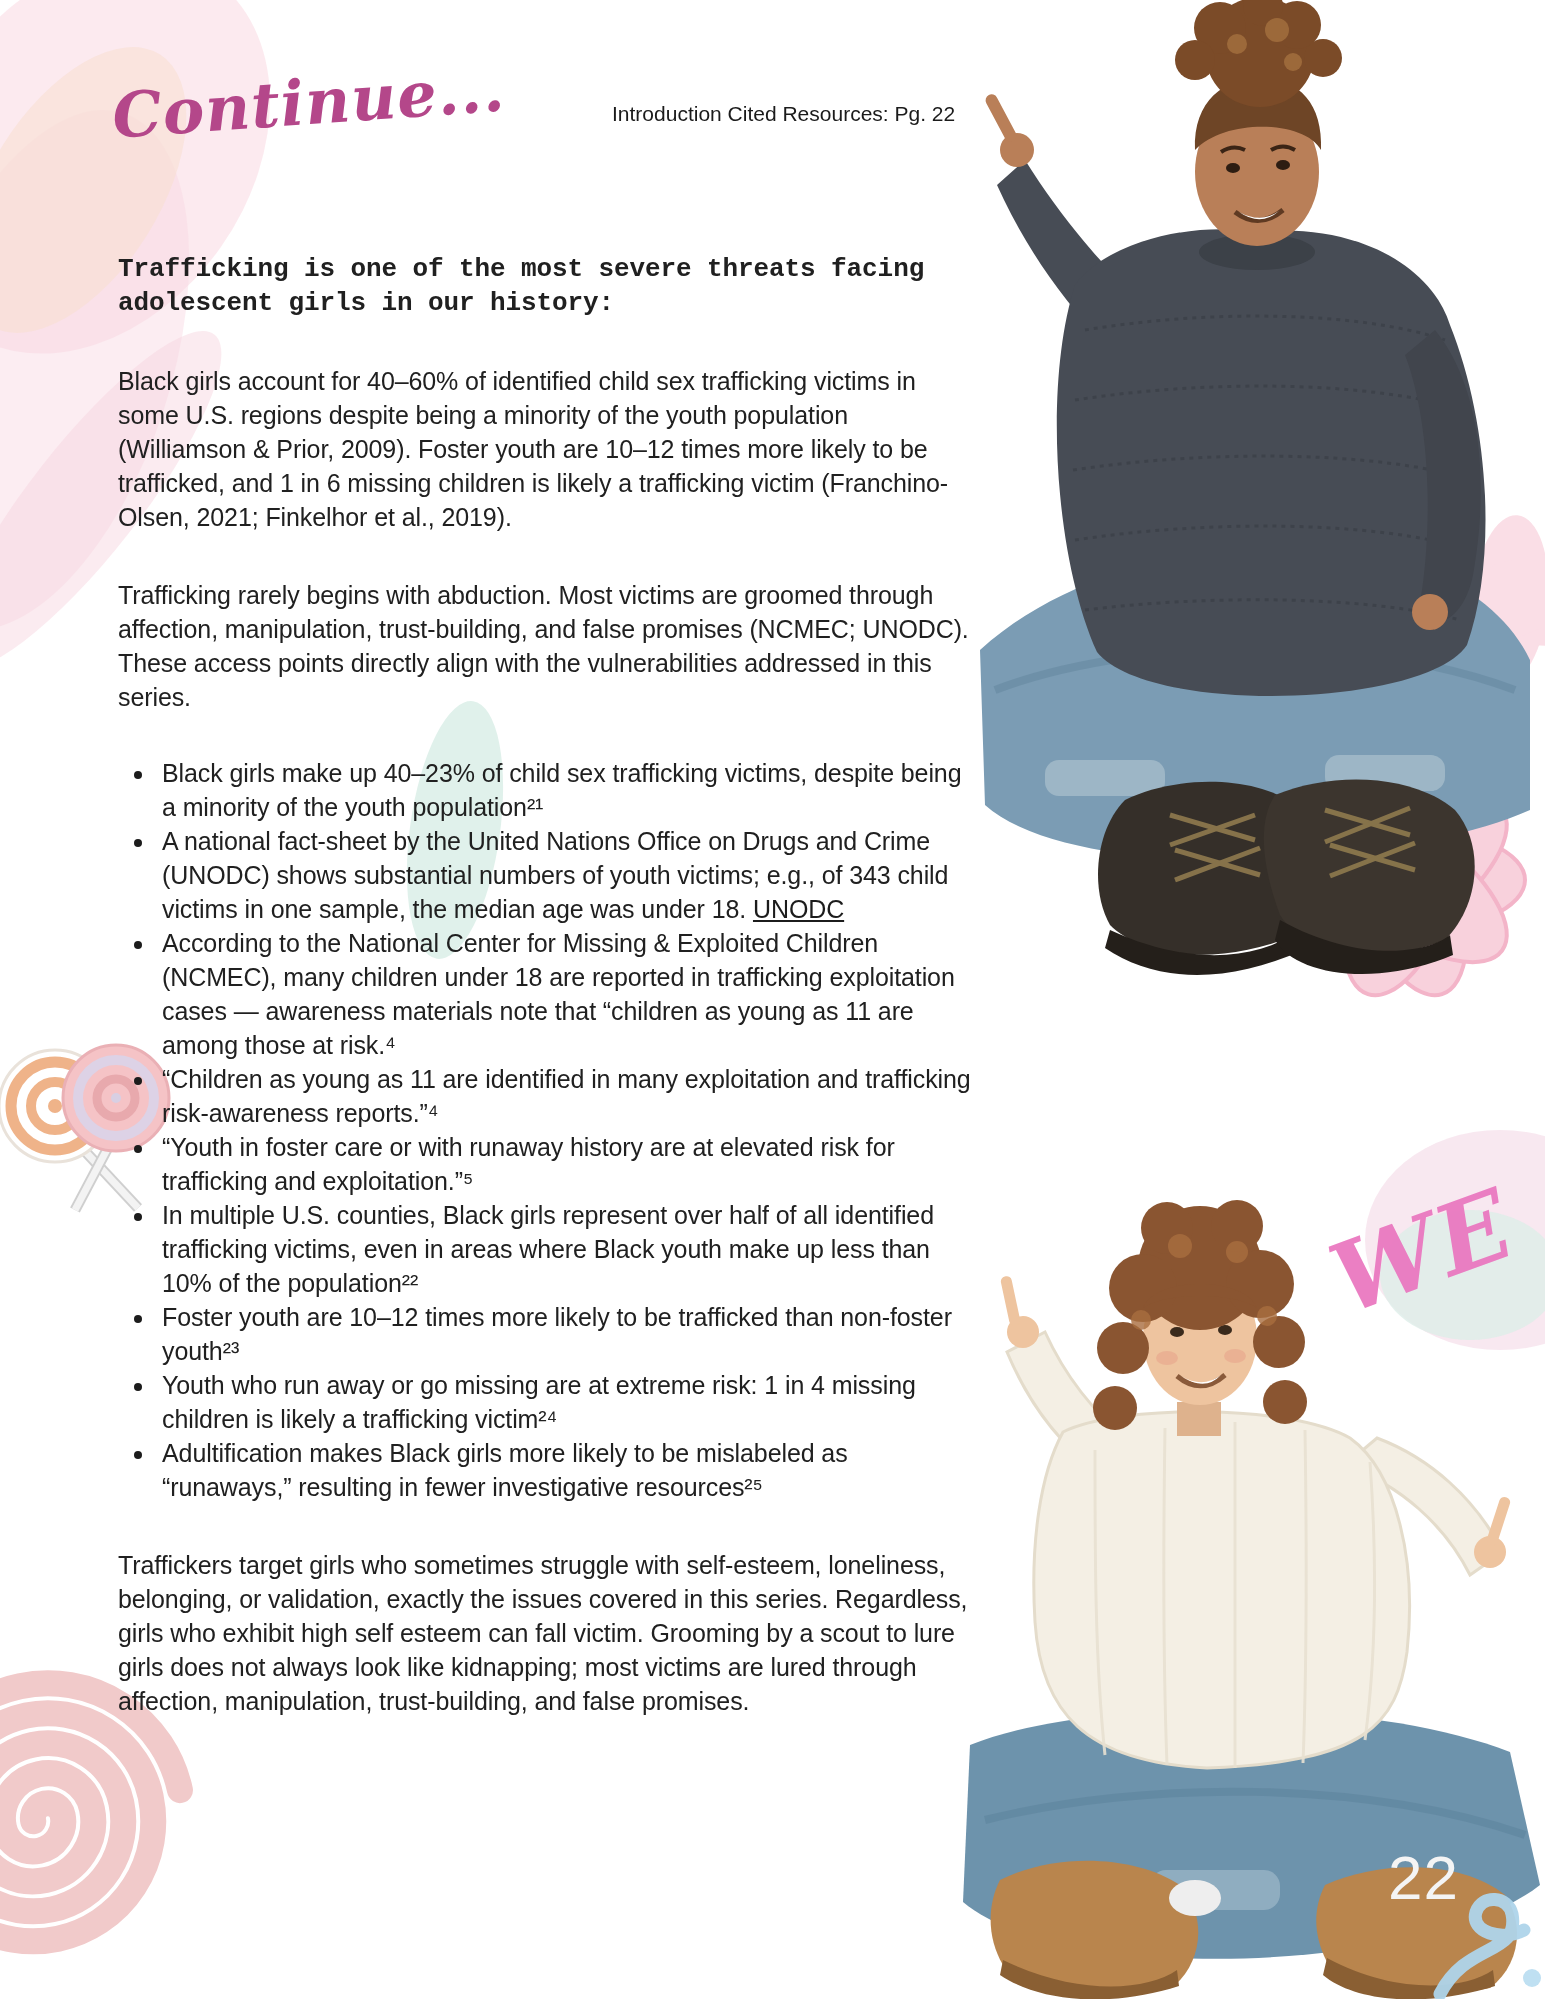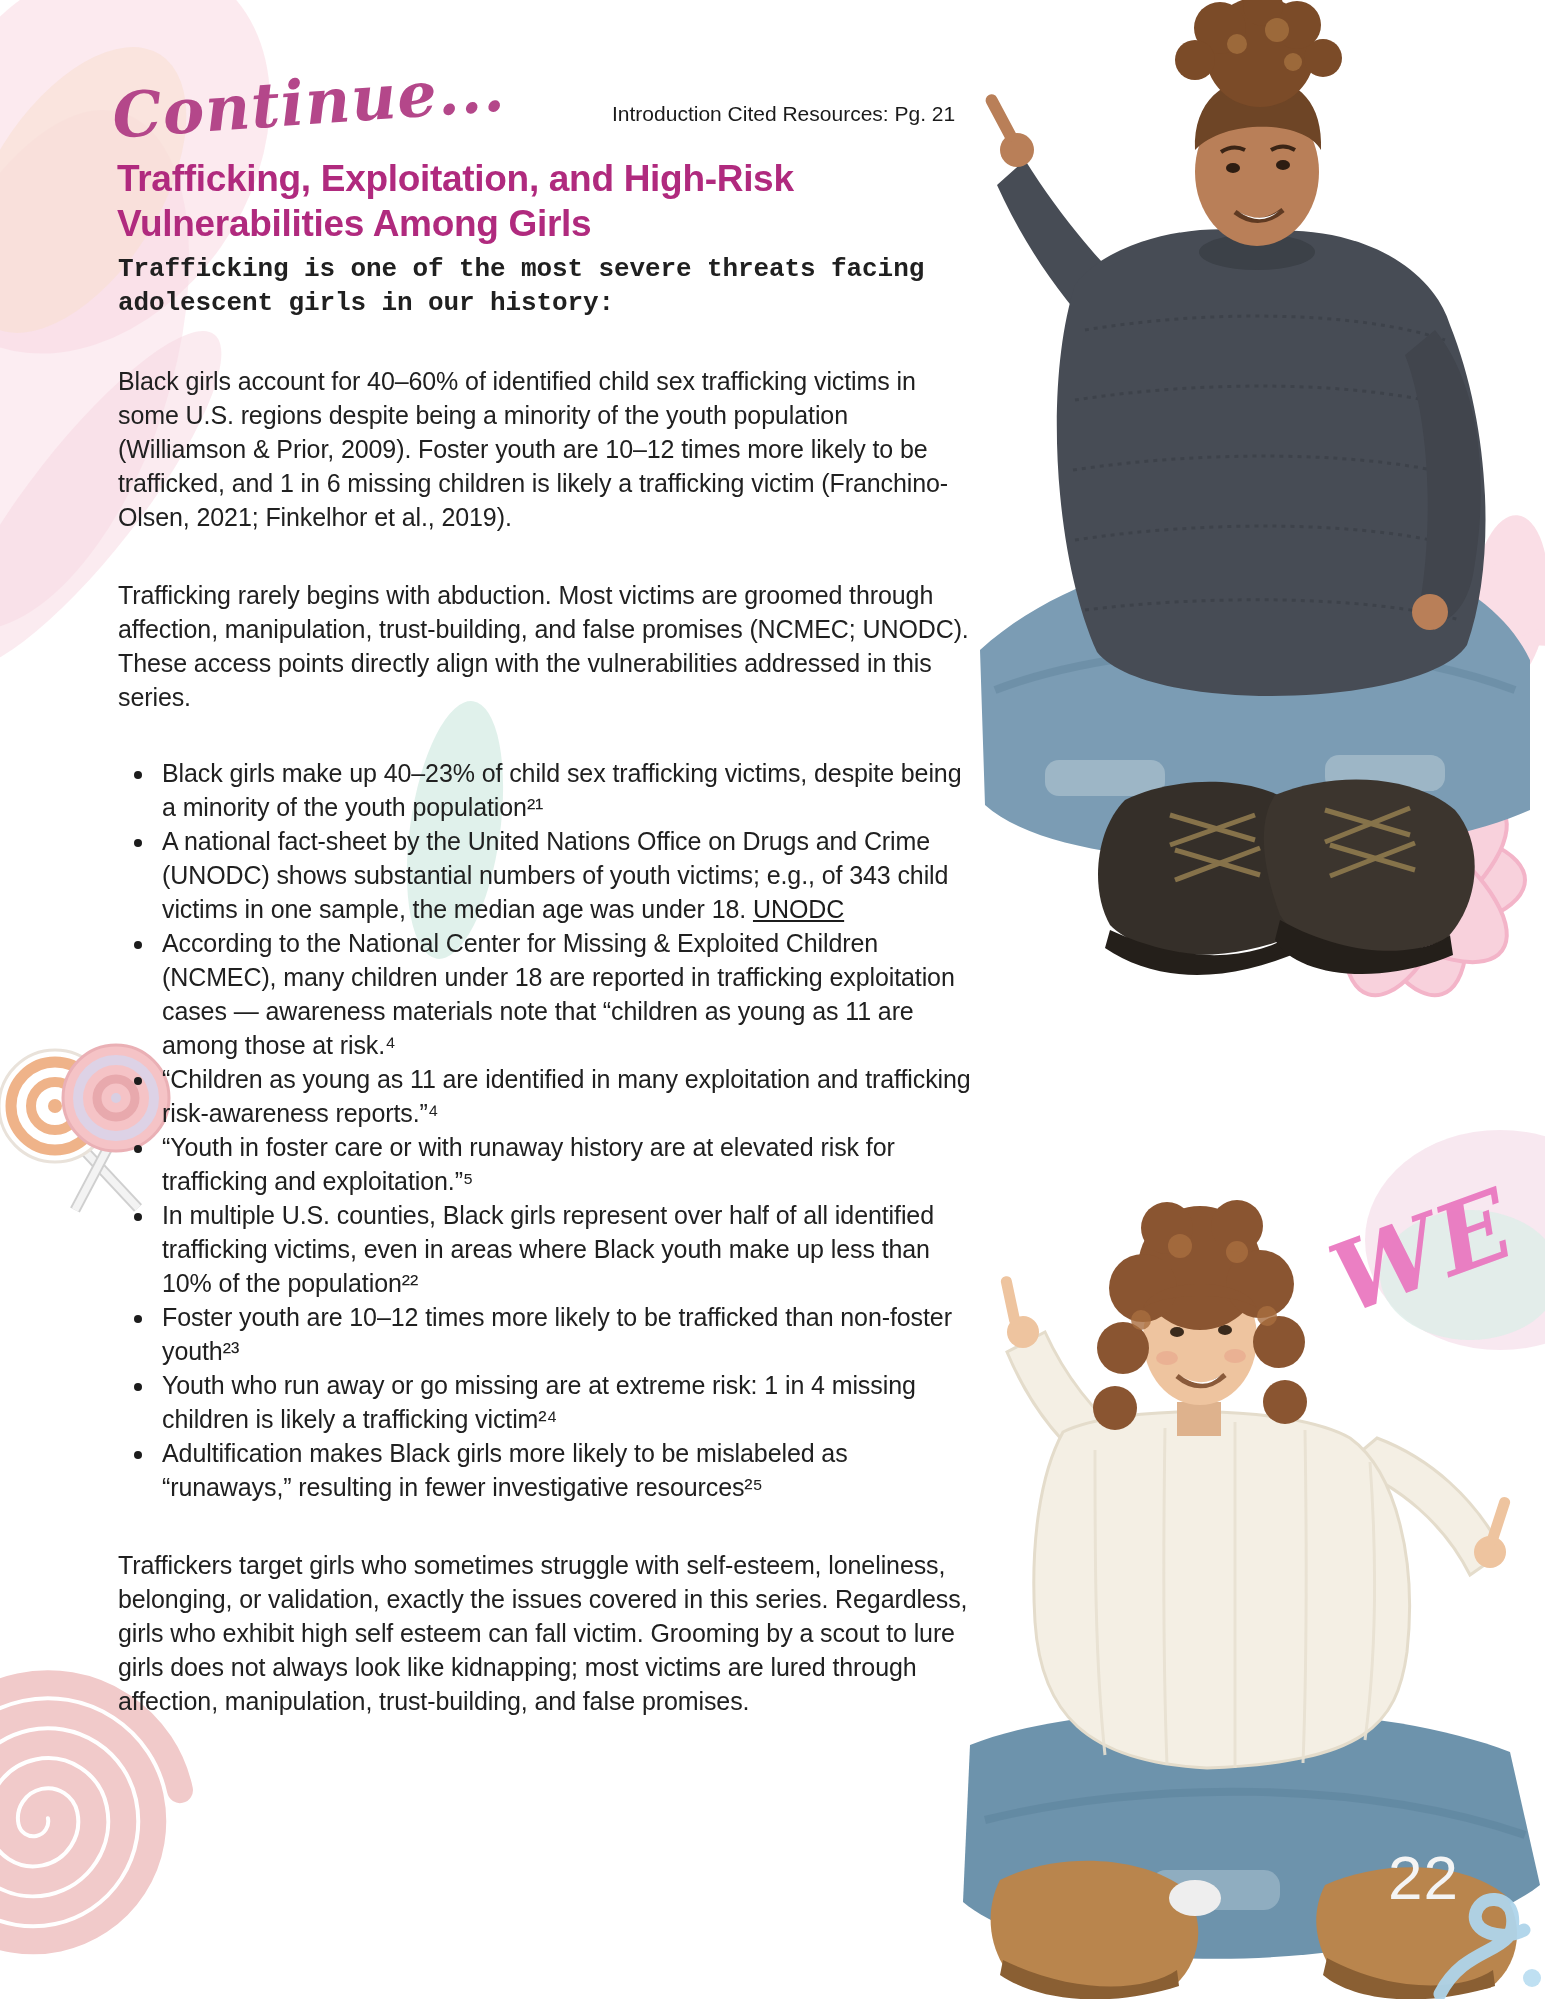--- a/index.html
+++ b/index.html
@@ -101,25 +101,21 @@
         <ellipse rx="85" ry="38" transform="rotate(20)" fill="#f9d4de"></ellipse>
         <ellipse rx="85" ry="38" transform="rotate(95)" fill="#f9d4de"></ellipse>
         <ellipse rx="85" ry="38" transform="rotate(160)" fill="#f9d4de"></ellipse>
       </g>
     </g>
   </svg>
 
   <div class="watermark">WE</div>
 
   <div class="script-title">Continue...</div>
-  <div class="cited-note">Introduction Cited Resources: Pg. 21</div>
-  <div class="main-title">
-    <span>Trafficking, Exploitation, and High-Risk</span><br>
-    <span>Vulnerabilities Among Girls</span>
-  </div>
+  <div class="cited-note">Introduction Cited Resources: Pg. 22</div>
 
   <div class="column">
     <p class="intro-bold">Trafficking is one of the most severe threats facing adolescent girls in our history:</p>
     <p class="para">Black girls account for 40–60% of identified child sex trafficking victims in some U.S. regions despite being a minority of the youth population (Williamson &amp; Prior, 2009). Foster youth are 10–12 times more likely to be trafficked, and 1 in 6 missing children is likely a trafficking victim (Franchino-Olsen, 2021; Finkelhor et al., 2019).</p>
     <p class="para">Trafficking rarely begins with abduction. Most victims are groomed through affection, manipulation, trust-building, and false promises (NCMEC; UNODC). These access points directly align with the vulnerabilities addressed in this series.</p>
     <ul class="bullets">
         <li><span>Black girls make up 40–23% of child sex trafficking victims, despite being a minority of the youth population²¹</span></li>
         <li><span>A national fact-sheet by the United Nations Office on Drugs and Crime (UNODC) shows substantial numbers of youth victims; e.g., of 343 child victims in one sample, the median age was under 18. </span><a class="inline-link">UNODC</a></li>
         <li><span>According to the National Center for Missing &amp; Exploited Children (NCMEC), many children under 18 are reported in trafficking exploitation cases — awareness materials note that “children as young as 11 are among those at risk.⁴</span></li>
         <li><span>“Children as young as 11 are identified in many exploitation and trafficking risk-awareness reports.”⁴</span></li>

